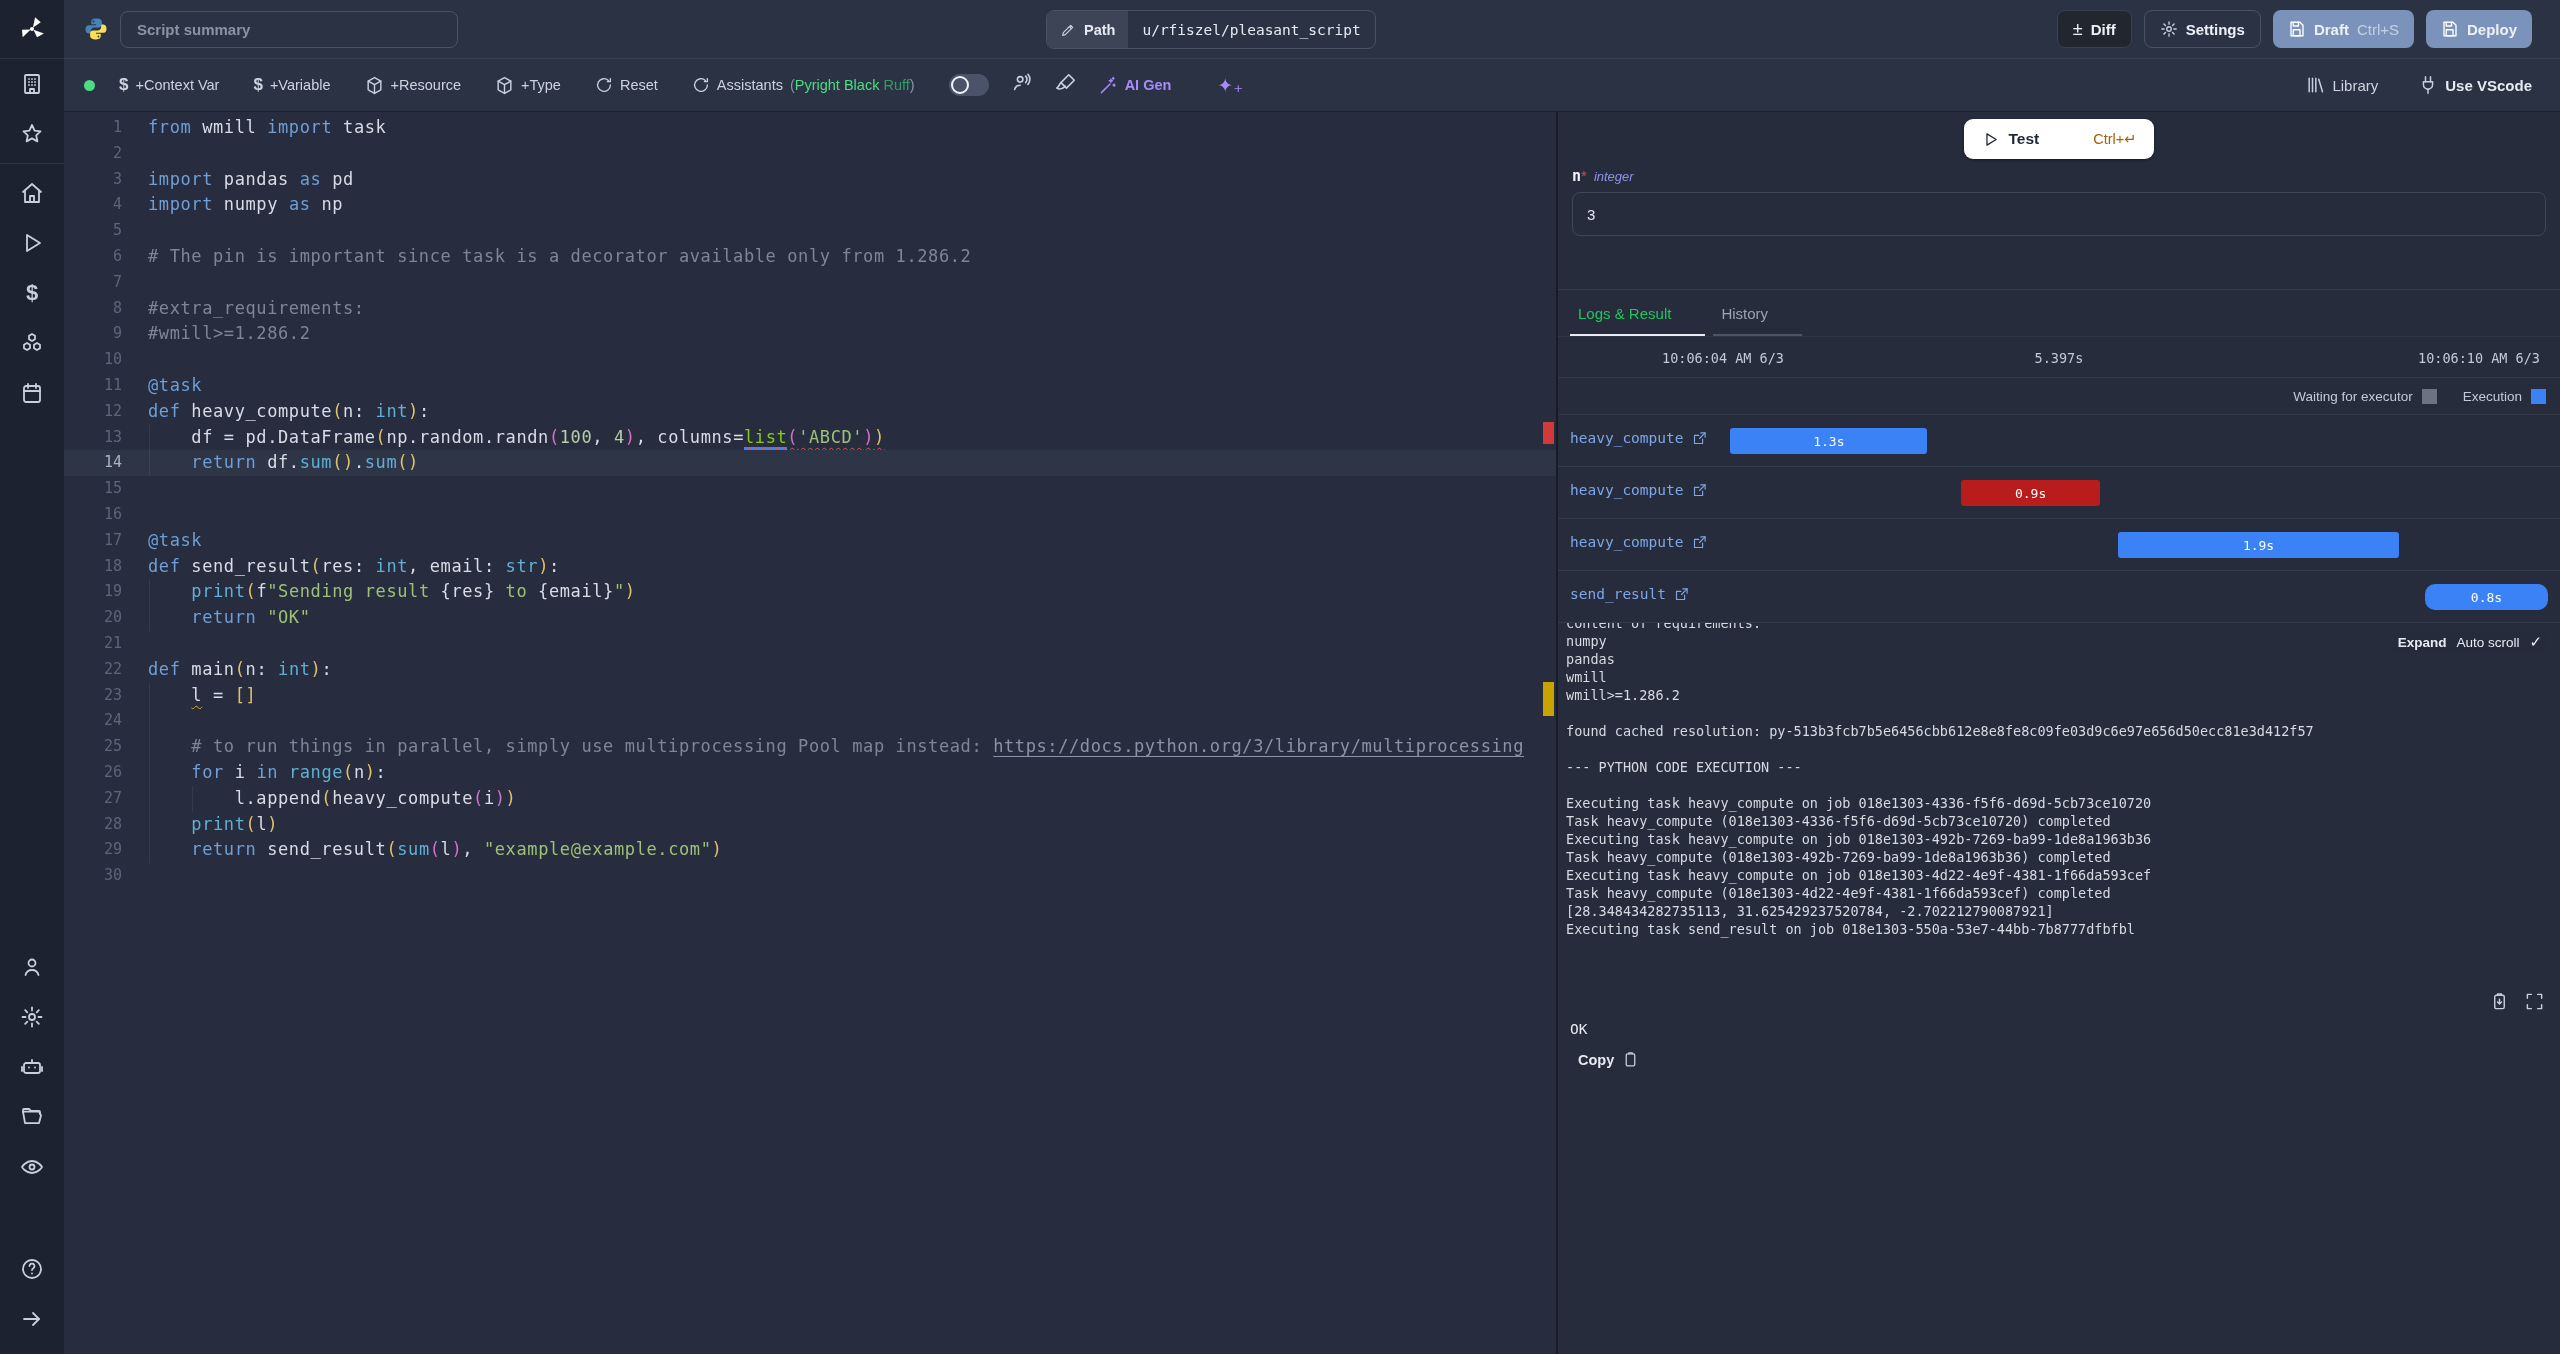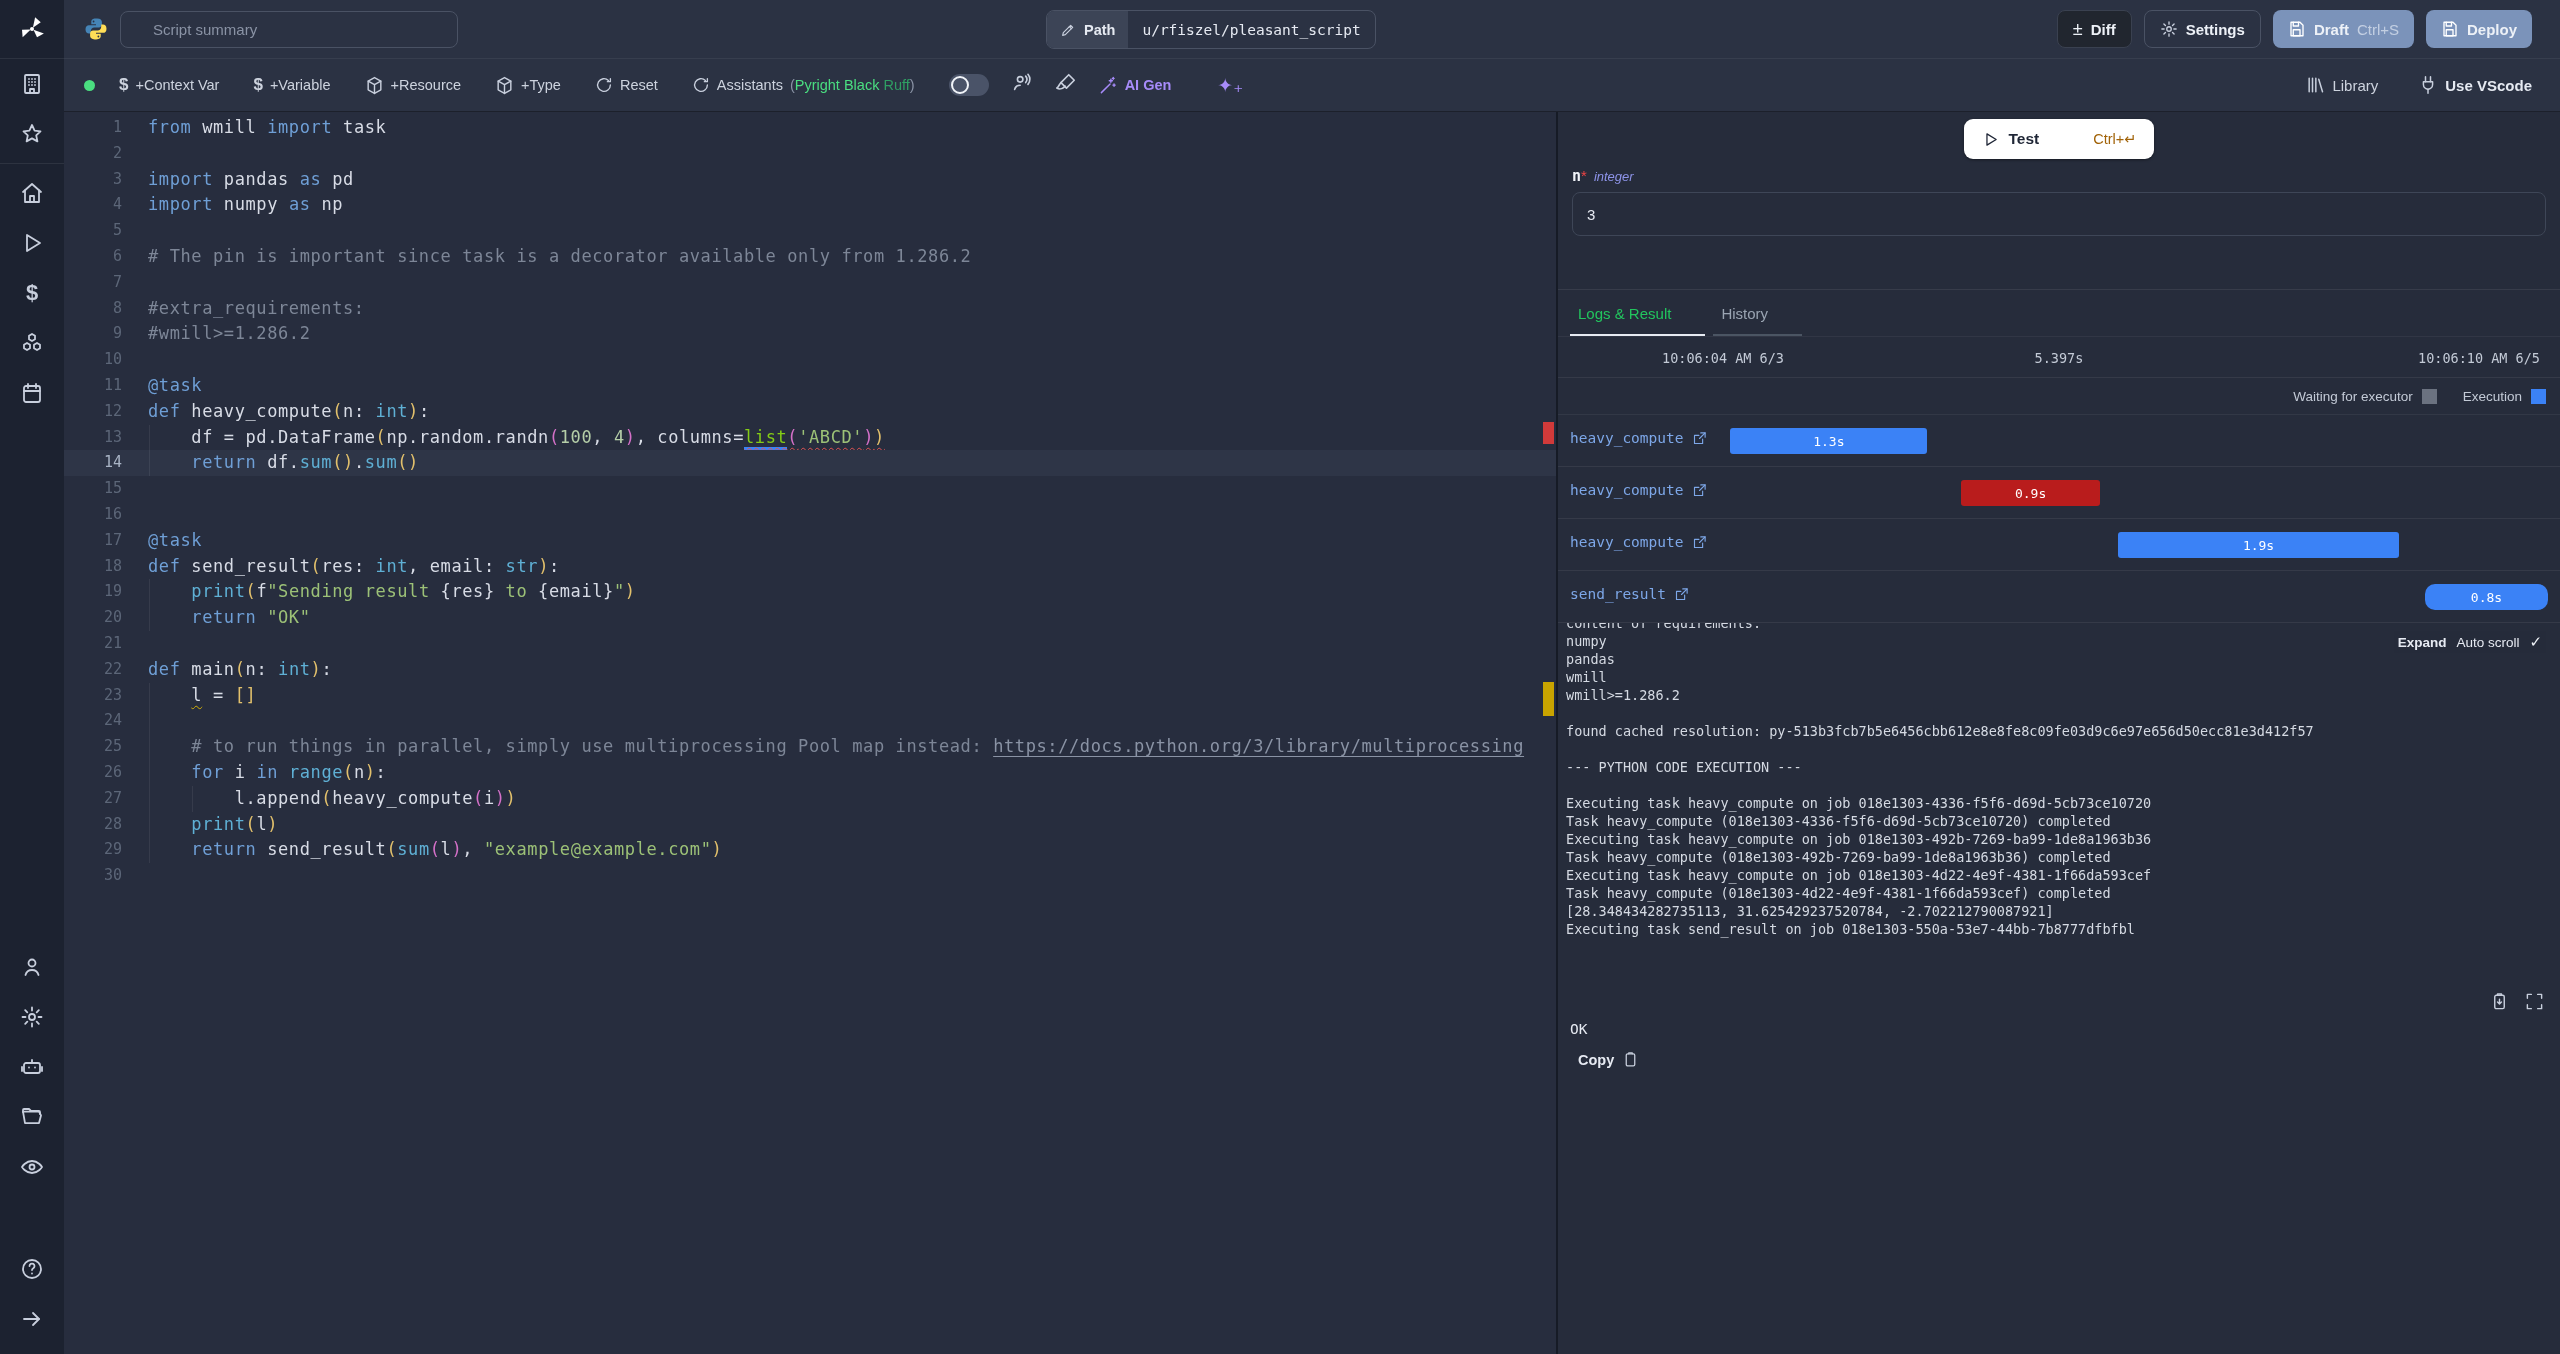--- a/index.html
+++ b/index.html
@@ -18,21 +18,21 @@
   .icon { stroke:#c8cfdd; fill:none; stroke-width:1.8; stroke-linecap:round; stroke-linejoin:round; }
   .dollar-glyph { color:#c8cfdd; font-size:22px; font-weight:bold; font-family:"Liberation Sans",sans-serif; }
 
   
   .main-col { flex:1; display:flex; flex-direction:column; }
 
   .topbar { height:59px; background:#2b3243; display:flex; align-items:center; position:relative;
             border-bottom:1px solid rgba(255,255,255,0.06); padding:0 28px 0 20px; flex-shrink:0; }
   .py-icon { width:24px; height:24px; margin-right:12px; flex-shrink:0; }
   .summary-input { width:338px; height:37px; background:transparent; border:1px solid #4a5264; border-radius:8px;
-                   color:#e2e8f0; font-size:15px; padding:0 32px; outline:none; }
+                   color:#e2e8f0; font-size:15px; padding:0 16px; outline:none;font-weight:bold; }
   .summary-input::placeholder { color:#8a93a5; }
   .path-pill { position:absolute; left:982px; top:10px; height:39px; display:flex; align-items:stretch;
                border:1px solid #4a5264; border-radius:8px; overflow:hidden; cursor:pointer; }
   .path-left { background:#3c4456; display:flex; align-items:center; gap:8px; padding:0 13px; font-size:14.5px; color:#e6eaf2; font-weight:bold; }
   .path-right { display:flex; align-items:center; padding:0 14px; font-family:"DejaVu Sans Mono",monospace; font-size:14.5px; color:#e6eaf2; }
   .topbar-right { margin-left:auto; display:flex; align-items:center; gap:12px; }
   .btn { height:38px; border-radius:8px; display:flex; align-items:center; gap:8px; padding:0 15px;
          font-size:15px; font-weight:bold; color:#edf1f7; cursor:pointer; }
   .btn-diff { background:#21262f; border:1px solid #3a4150; }
   .btn-settings { background:transparent; border:1px solid #4a5264; }
@@ -451,21 +451,21 @@
         <div class="panel-div"></div>
 
         <div class="tabs">
           <div class="tab active">Logs &amp; Result</div>
           <div class="tab inactive">History</div>
         </div>
 
         <div class="times">
           <span class="t-start">10:06:04 AM 6/3</span>
           <span class="t-dur">5.397s</span>
-          <span class="t-end">10:06:10 AM 6/5</span>
+          <span class="t-end">10:06:10 AM 6/3</span>
         </div>
 
         <div class="legend">
           <div class="leg-item">
             <span>Waiting for executor</span>
             <span class="leg-sq" id="leg-wait" style="background: rgb(107, 114, 128);"></span>
           </div>
           <div class="leg-item">
             <span>Execution</span>
             <span class="leg-sq" id="leg-exec" style="background: rgb(59, 130, 246);"></span>

